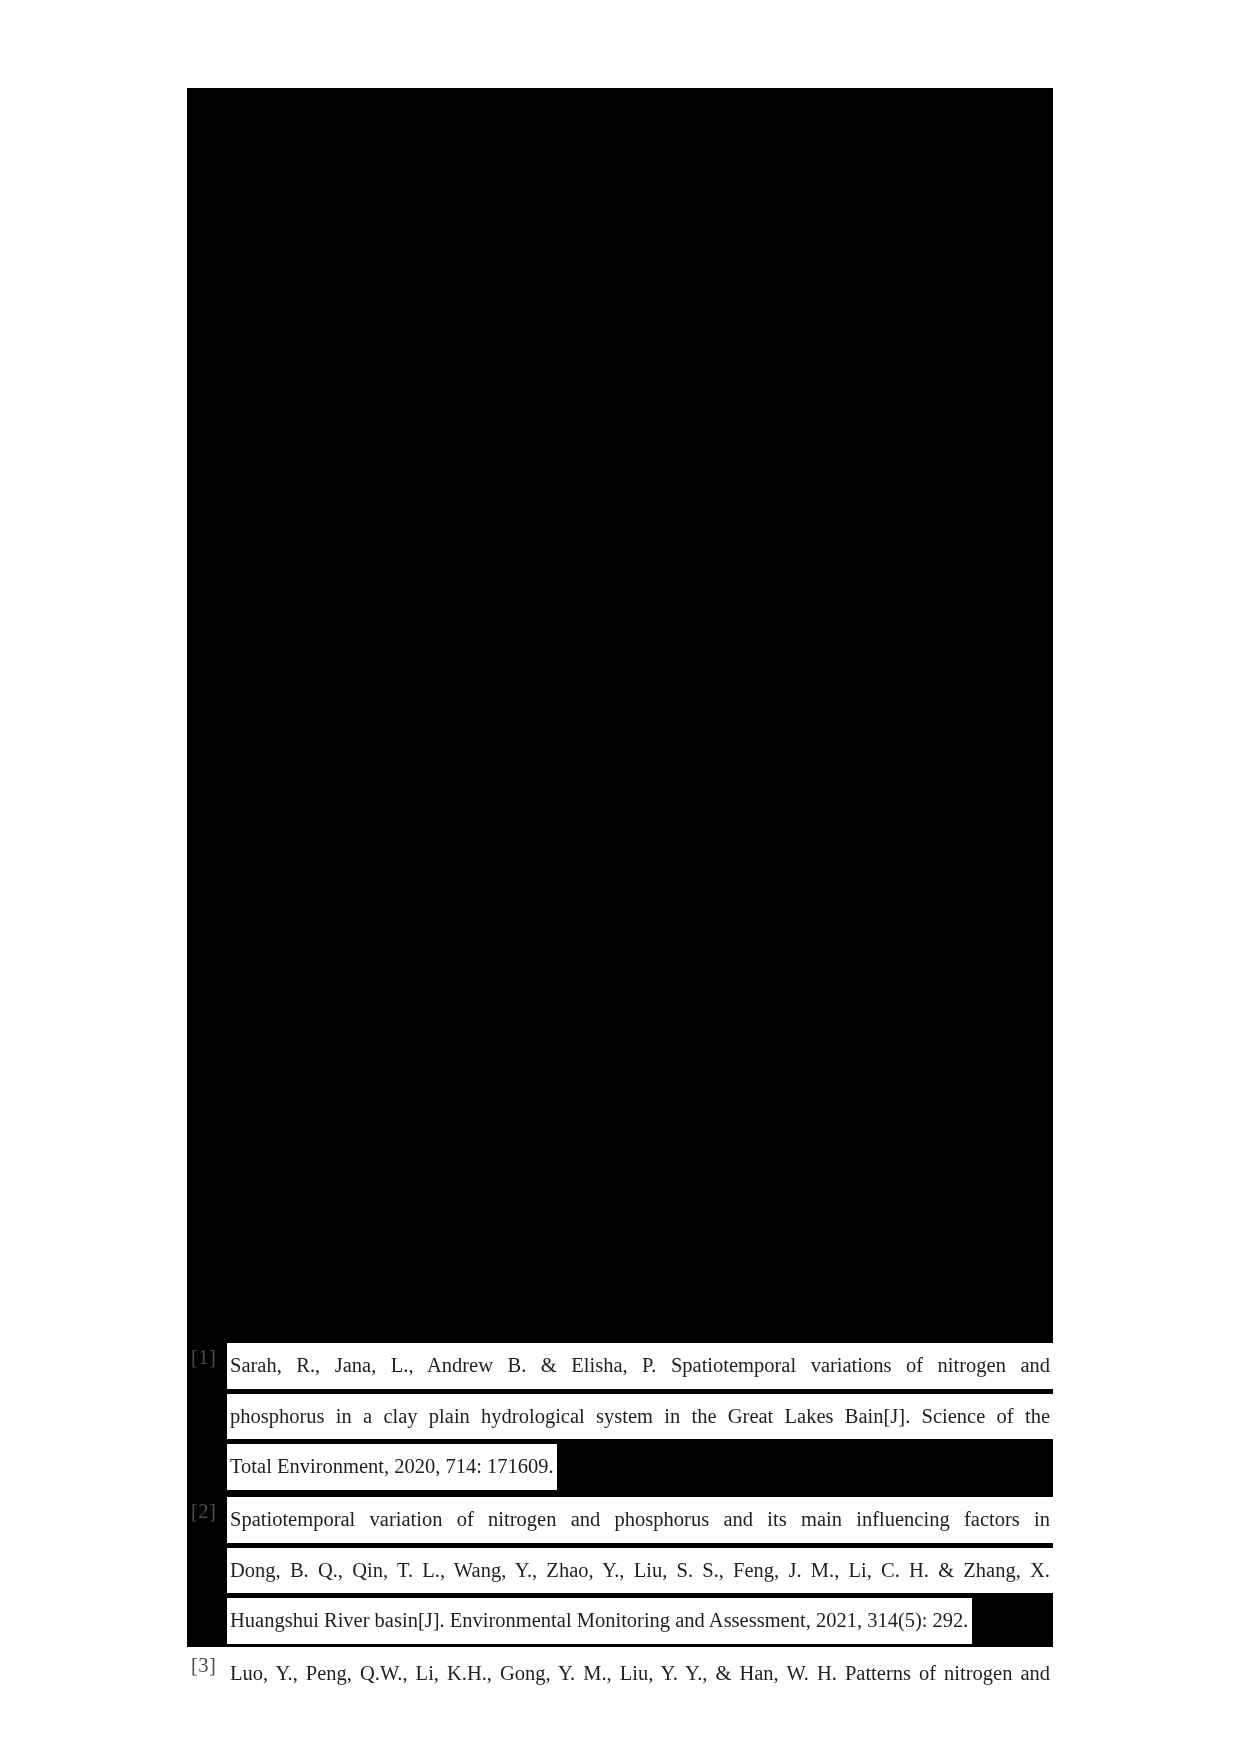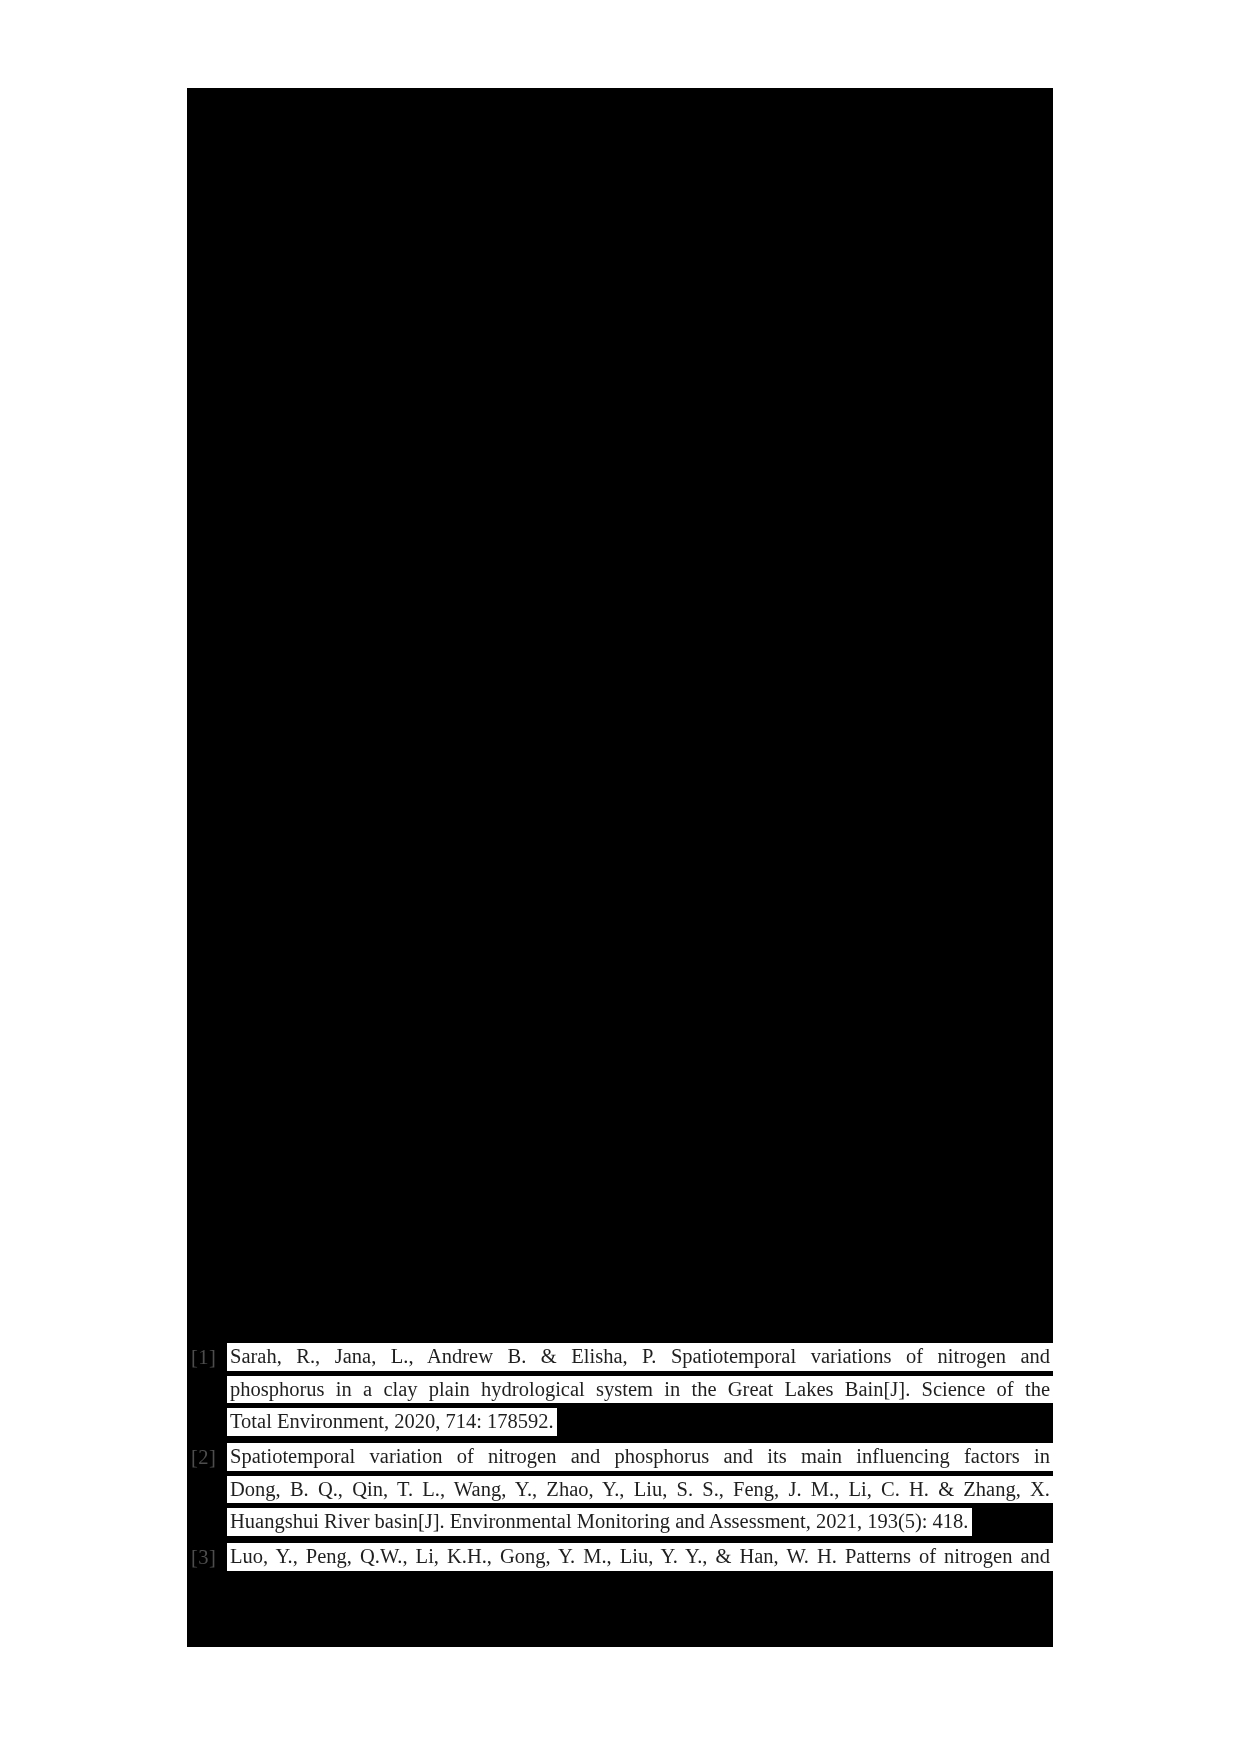--- a/index.html
+++ b/index.html
@@ -40,21 +40,21 @@
     letter-spacing: 0.5px;
   }
   .ref-lines { flex: 1 1 auto; min-width: 0; }
   .ref-line { margin-bottom: 4.6px; }
   .ref-line .hl {
     display: inline-block;
     background: var(--highlight, #ffffff);
     color: var(--text-color, #1f1f1f);
     font-size: 20.5px;
     line-height: 27.9px;
-    padding: 0 3px;
+    padding: 9px 3px;
     white-space: nowrap;
   }
   .ref-line.full .hl {
     display: block;
     white-space: normal;
     text-align: justify;
     text-align-last: justify;
   }
 </style>
 </head>
@@ -65,33 +65,33 @@
     <div class="references" id="references">
         <div class="ref">
           <span class="ref-label">[1]</span>
           <div class="ref-lines">
             <div class="ref-line full">
               <span class="hl">Sarah, R., Jana, L., Andrew B. &amp; Elisha, P. Spatiotemporal variations of nitrogen and</span>
             </div>
             <div class="ref-line full">
               <span class="hl">phosphorus in a clay plain hydrological system in the Great Lakes Bain[J]. Science of the</span>
             </div>
-            <div class="ref-line"><span class="hl">Total Environment, 2020, 714: 178592.</span></div>
+            <div class="ref-line"><span class="hl">Total Environment, 2020, 714: 171609.</span></div>
           </div>
         </div>
         <div class="ref">
           <span class="ref-label">[2]</span>
           <div class="ref-lines">
             <div class="ref-line full">
               <span class="hl">Spatiotemporal variation of nitrogen and phosphorus and its main influencing factors in</span>
             </div>
             <div class="ref-line full">
               <span class="hl">Dong, B. Q., Qin, T. L., Wang, Y., Zhao, Y., Liu, S. S., Feng, J. M., Li, C. H. &amp; Zhang, X.</span>
             </div>
-            <div class="ref-line"><span class="hl">Huangshui River basin[J]. Environmental Monitoring and Assessment, 2021, 193(5): 418.</span></div>
+            <div class="ref-line"><span class="hl">Huangshui River basin[J]. Environmental Monitoring and Assessment, 2021, 314(5): 292.</span></div>
           </div>
         </div>
         <div class="ref">
           <span class="ref-label">[3]</span>
           <div class="ref-lines">
             <div class="ref-line full">
               <span class="hl">Luo, Y., Peng, Q.W., Li, K.H., Gong, Y. M., Liu, Y. Y., &amp; Han, W. H. Patterns of nitrogen and</span>
             </div>
           </div>
         </div>

